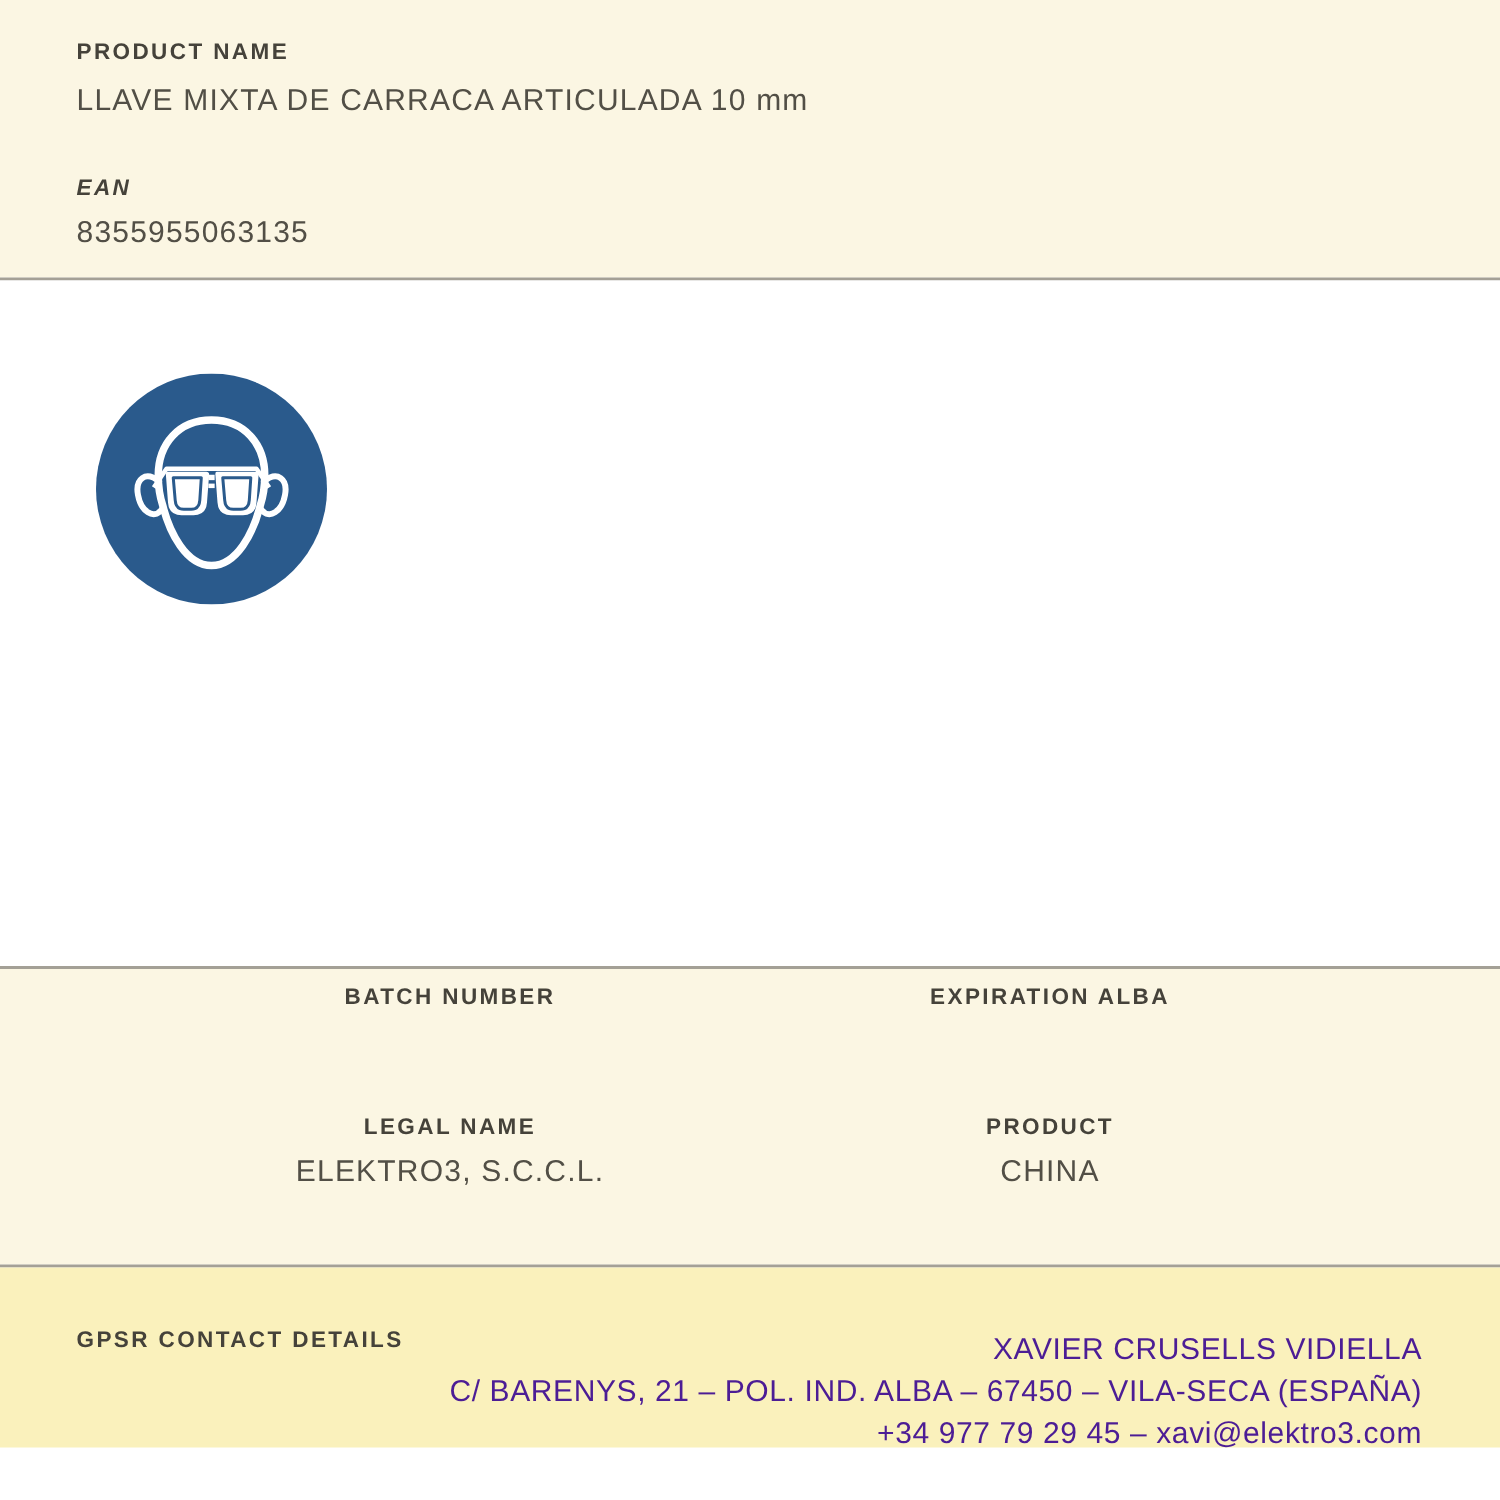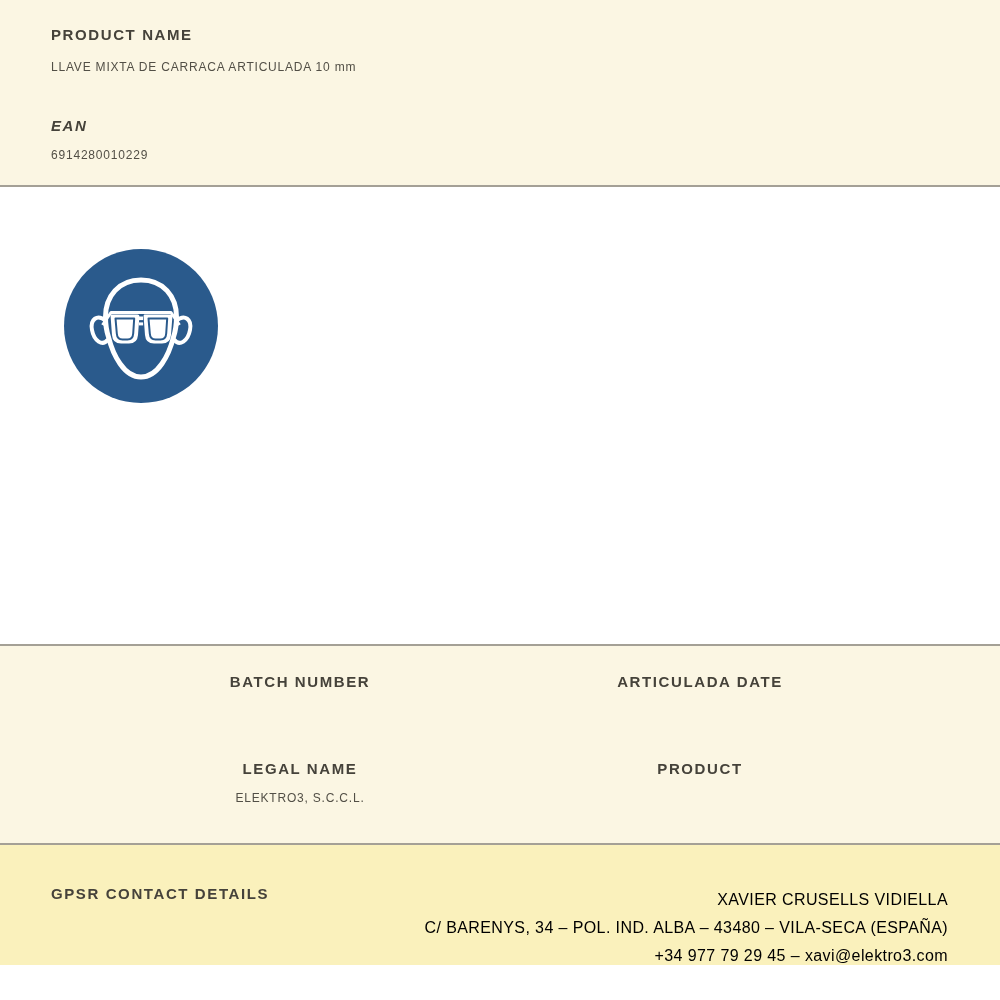--- a/index.html
+++ b/index.html
@@ -17,61 +17,61 @@
   .sec-top {
     height:185px; flex:none;
     background:#fbf6e3;
     padding:27px 51px 0 51px;
   }
   .field-label {
     font-size:15px; font-weight:bold; line-height:16px;
     letter-spacing:1.6px; color:#45423a;
   }
   .field-value {
-    font-size:12px; line-height:18px;
+    font-size:20px; line-height:18px;
     letter-spacing:0.8px; color:#524f46;
   }
   .sec-top .field-label { margin-bottom:15px; }
   .sec-top .gap-large { margin-bottom:42px; }
   .sec-top .gap-small { margin-bottom:12px; }
 
   
   .sec-white { height:457px; flex:none; background:#ffffff; position:relative; }
   .icon-wrap { position:absolute; left:64px; top:62px; width:154px; height:154px; }
   .icon-wrap svg { display:block; width:100%; height:100%; }
 
   
-  .sec-info { height:197px; flex:none; background:#fbf6e3; padding-top:28px; }
+  .sec-info { height:197px; flex:none; background:#fbf6e3; padding-top:11px; }
   .info-row { display:flex; padding:0 100px; }
   .info-row.row2 { margin-top:59px; }
   .info-col { flex:1; text-align:center; }
   .info-col .field-value { margin-top:12px;text-align:center; }
 
   
   .sec-contact {
     height:120px; flex:none;
     background:#faf1bc;
     padding:41px 52px 0 51px;
     display:flex; justify-content:space-between; align-items:flex-start;
   }
   .contact-right { text-align:right; }
   .contact-right .contact-line {
-    font-size:16px; line-height:28px; letter-spacing:0.4px; color:#000000;
+    font-size:20px; line-height:28px; letter-spacing:0.4px; color:#4c1d95;
   }
 </style>
 </head>
 <body>
 
 <div class="page">
 
   <div class="sec-top">
     <div class="field-label">PRODUCT NAME</div>
     <div class="field-value gap-large">LLAVE MIXTA DE CARRACA ARTICULADA 10 mm</div>
     <div class="field-label gap-small" style="margin-bottom:12px;font-style:italic;">EAN</div>
-    <div class="field-value">6914280010229</div>
+    <div class="field-value">8355955063135</div>
   </div>
 
   <div class="divider"></div>
 
   <div class="sec-white">
     <div class="icon-wrap">
       <svg viewBox="0 0 154 154" xmlns="http://www.w3.org/2000/svg" aria-hidden="true">
         <circle cx="77" cy="77" r="77" fill="#2a5a8c"></circle>
 
         <path d="M77 31 C 55 31, 41.5 47, 41.5 68 C 41.5 76, 42.5 82, 44.5 88 C 49 106, 60 128, 77 128 C 94 128, 105 106, 109.5 88 C 111.5 82, 112.5 76, 112.5 68 C 112.5 47, 99 31, 77 31 Z" fill="none" stroke="#ffffff" stroke-width="5"></path>
@@ -96,39 +96,40 @@
 
   <div class="divider"></div>
 
   <div class="sec-info">
     <div class="info-row">
       <div class="info-col">
         <div class="field-label">BATCH NUMBER</div>
         <div class="field-value"></div>
       </div>
       <div class="info-col">
-        <div class="field-label">ARTICULADA DATE</div>
+        <div class="field-label">EXPIRATION ALBA</div>
         <div class="field-value"></div>
       </div>
     </div>
     <div class="info-row row2">
       <div class="info-col">
         <div class="field-label">LEGAL NAME</div>
         <div class="field-value">ELEKTRO3, S.C.C.L.</div>
       </div>
       <div class="info-col">
         <div class="field-label">PRODUCT</div>
+        <div class="field-value">CHINA</div>
       </div>
     </div>
   </div>
 
   <div class="divider"></div>
 
   <div class="sec-contact">
     <div class="field-label">GPSR CONTACT DETAILS</div>
     <div class="contact-right">
       <div class="contact-line">XAVIER CRUSELLS VIDIELLA</div>
-      <div class="contact-line">C/ BARENYS, 34 – POL. IND. ALBA – 43480 – VILA-SECA (ESPAÑA)</div>
+      <div class="contact-line">C/ BARENYS, 21 – POL. IND. ALBA – 67450 – VILA-SECA (ESPAÑA)</div>
       <div class="contact-line">+34 977 79 29 45 – xavi@elektro3.com</div>
     </div>
   </div>
 
 </div>
 
 </body></html>

